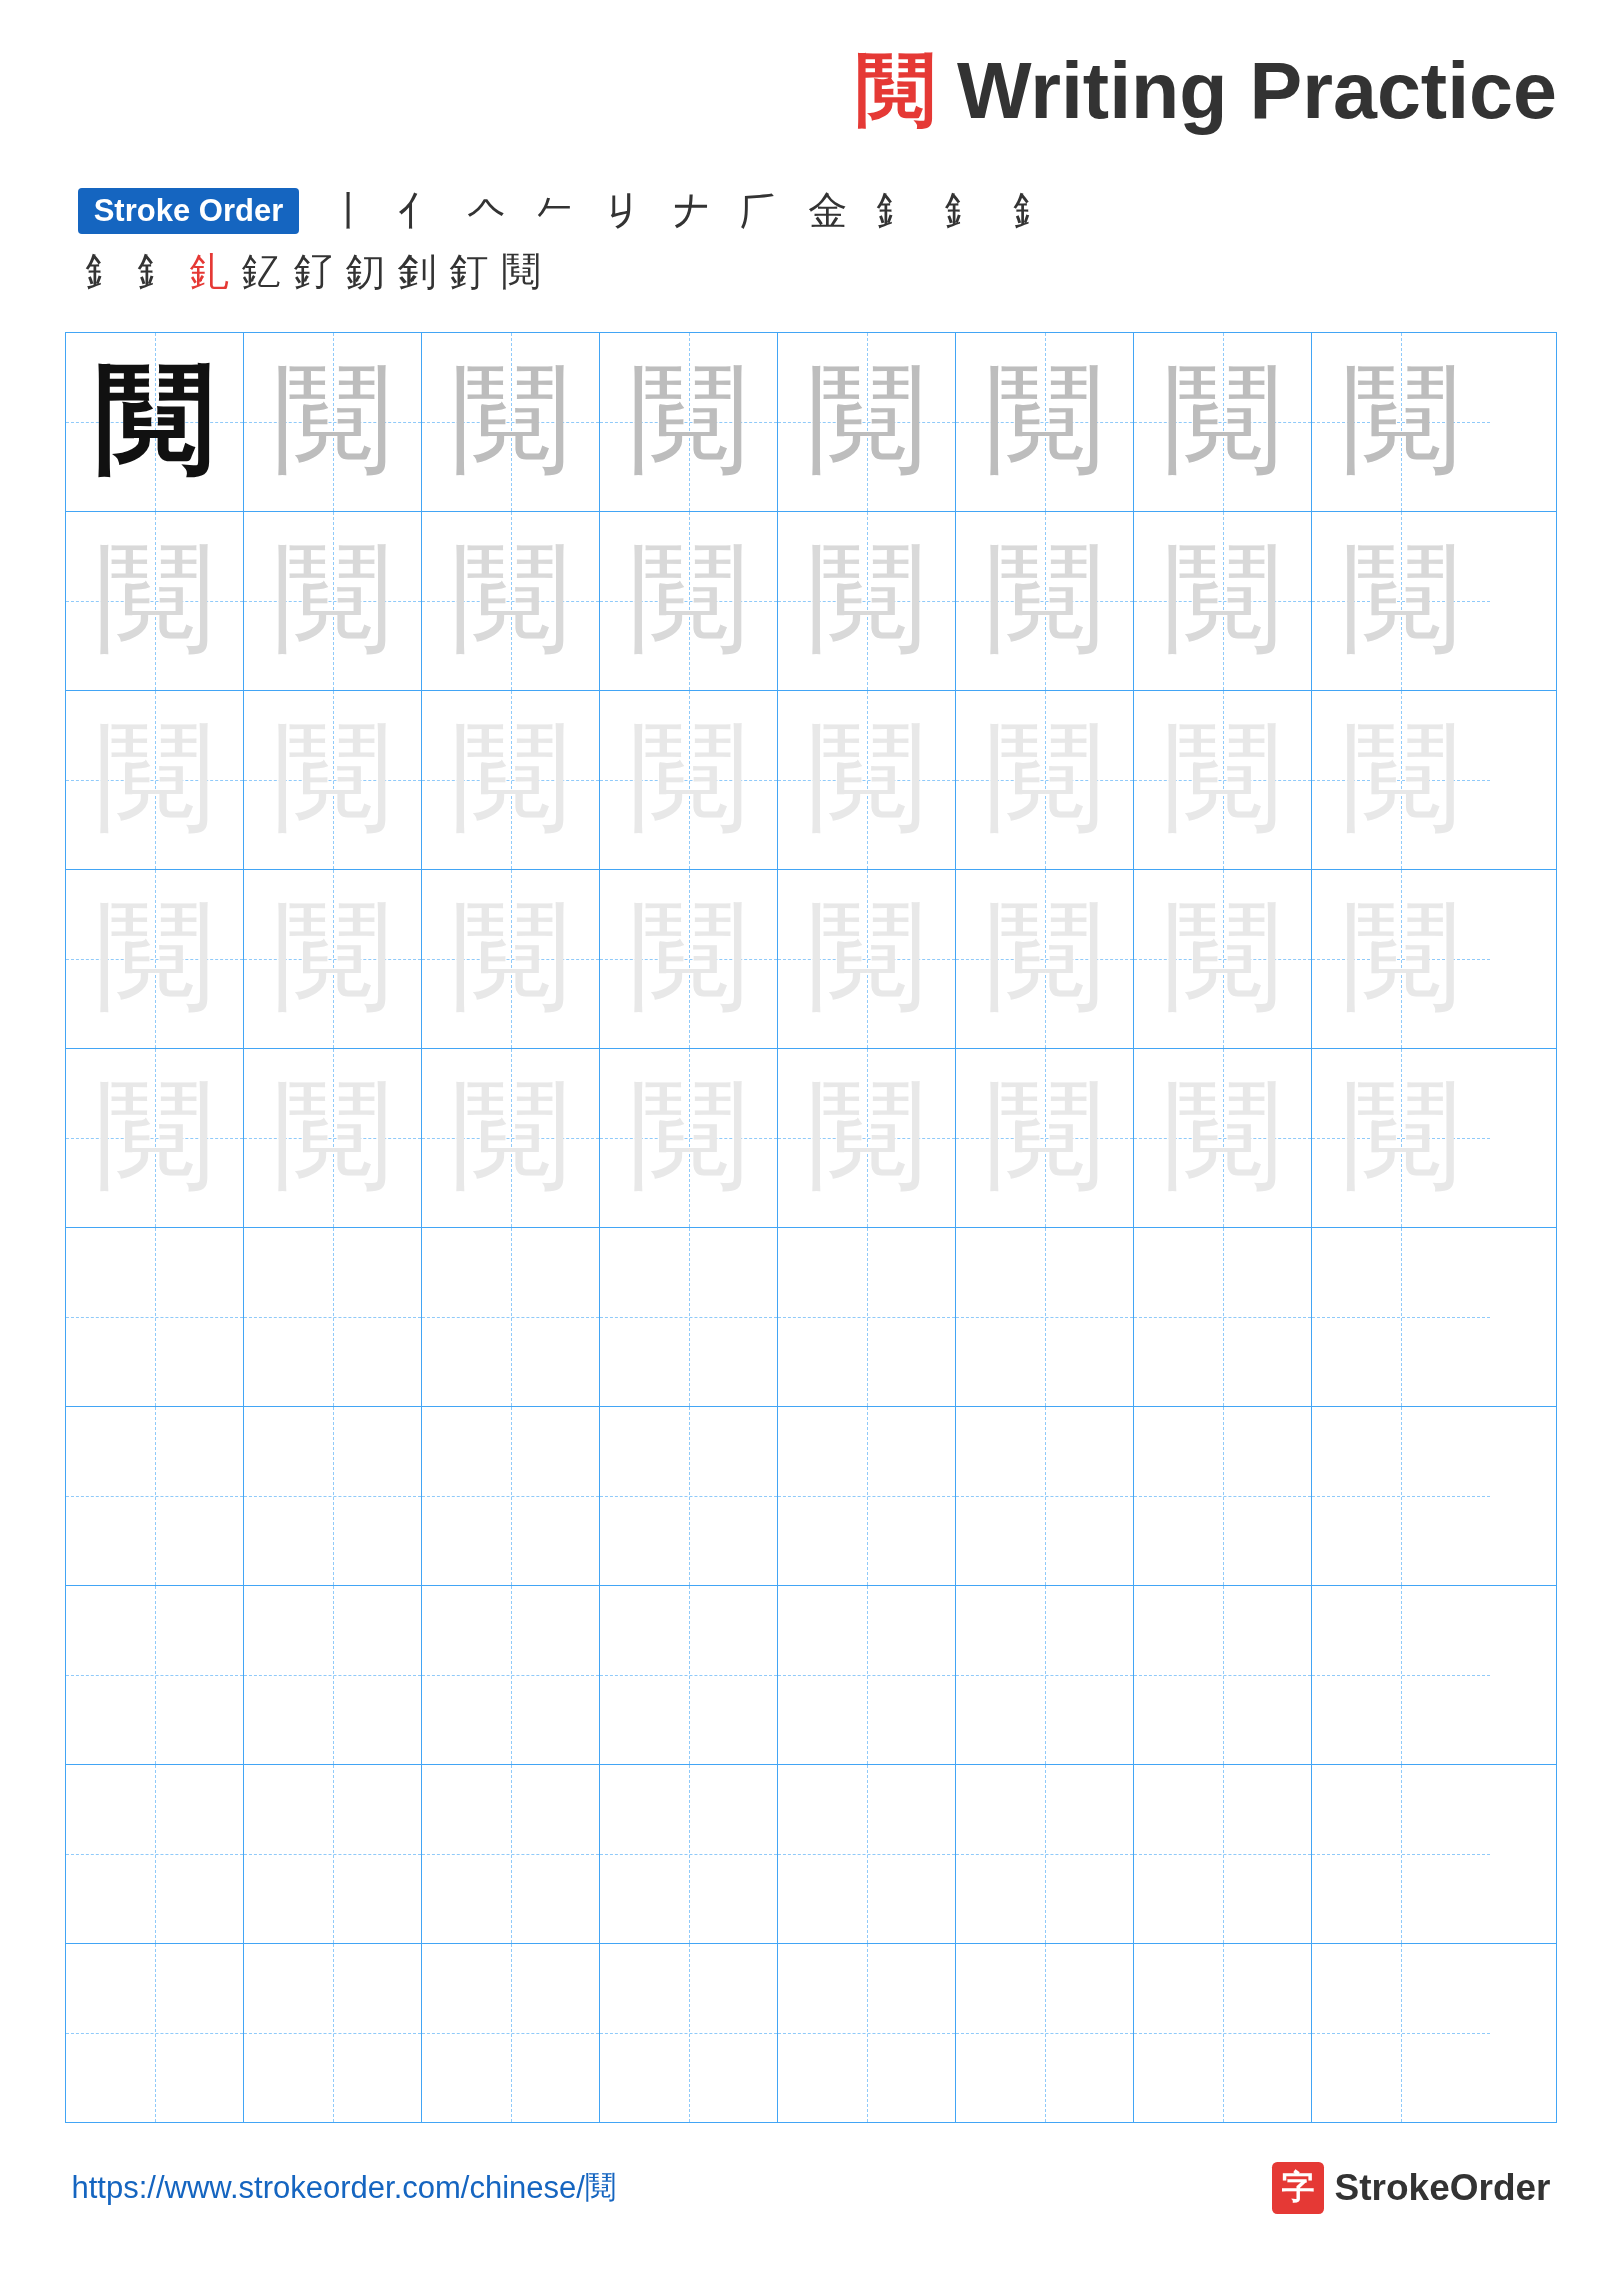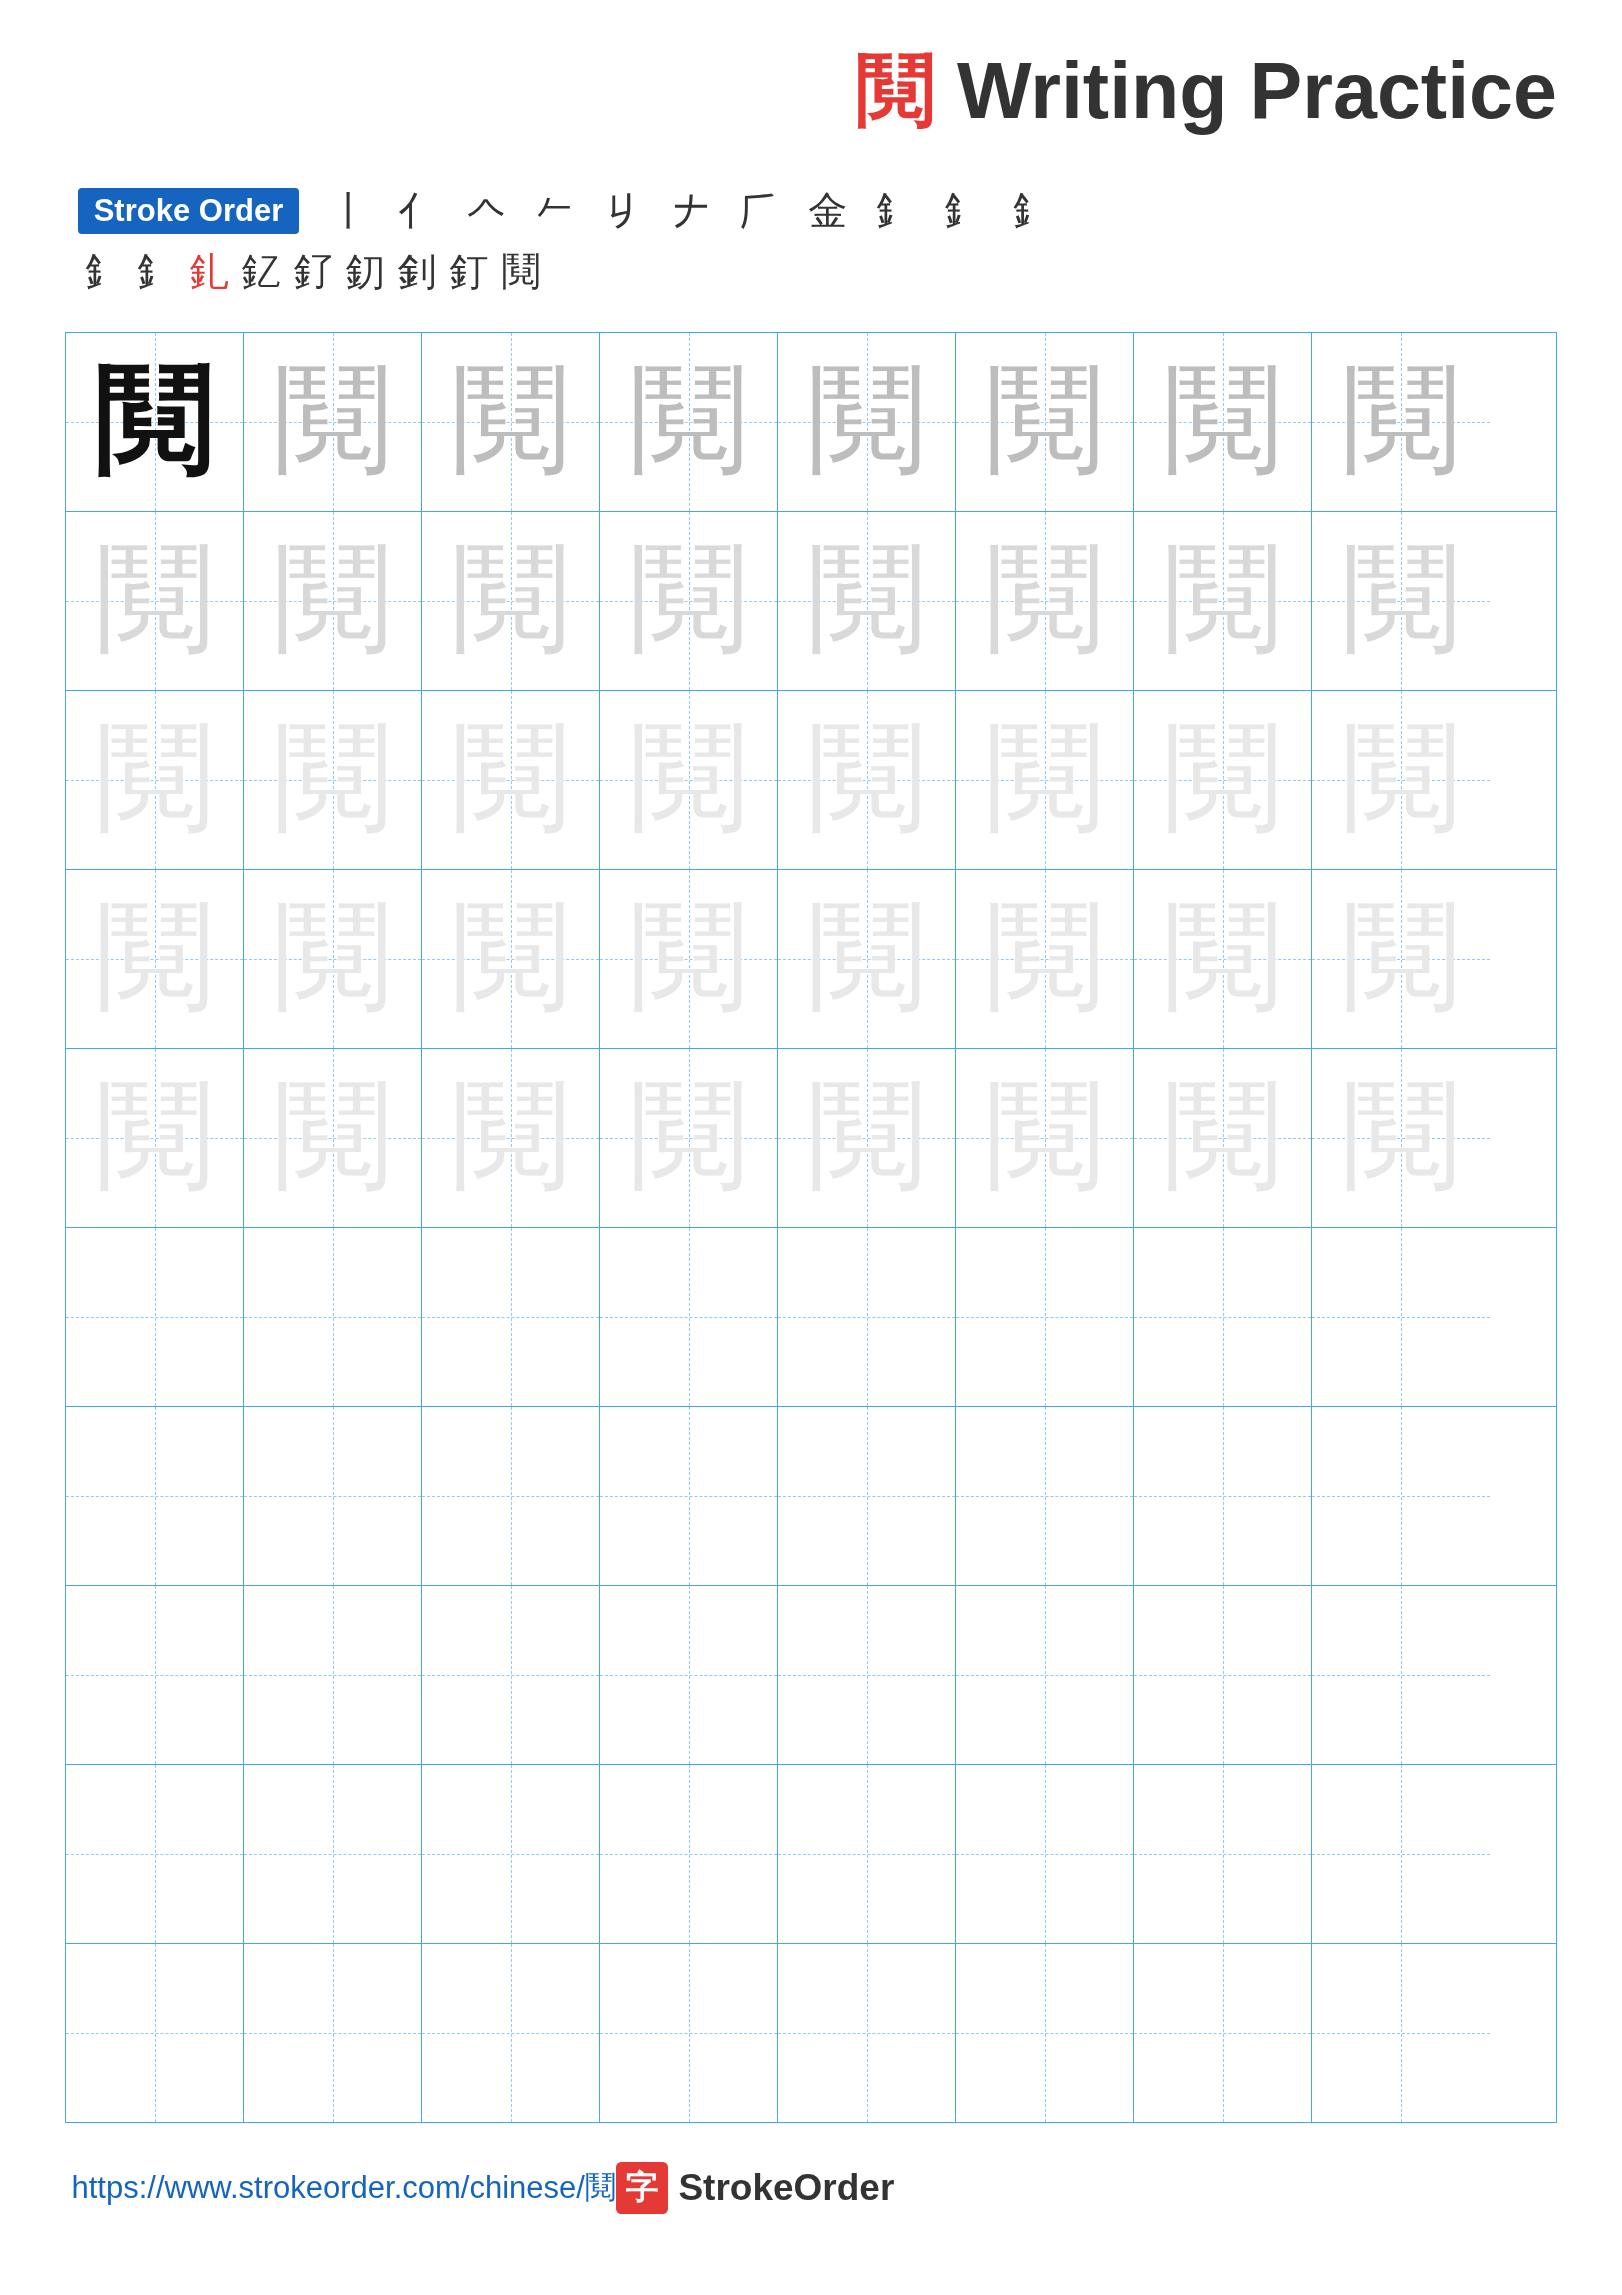--- a/index.html
+++ b/index.html
@@ -124,21 +124,21 @@
     .cell-char.light {
       color: #d9d9d9;
     }
     .cell-char.lighter {
       color: #e8e8e8;
     }
 
     .footer {
       display: flex;
       align-items: center;
-      justify-content: flex-start;
+      justify-content: space-between;
       margin-top: 26px;
       padding: 0 6.5px;
     }
 
     .footer-url {
       font-size: 31px;
       color: #1565c0;
       font-family: Arial, sans-serif;
     }
 

